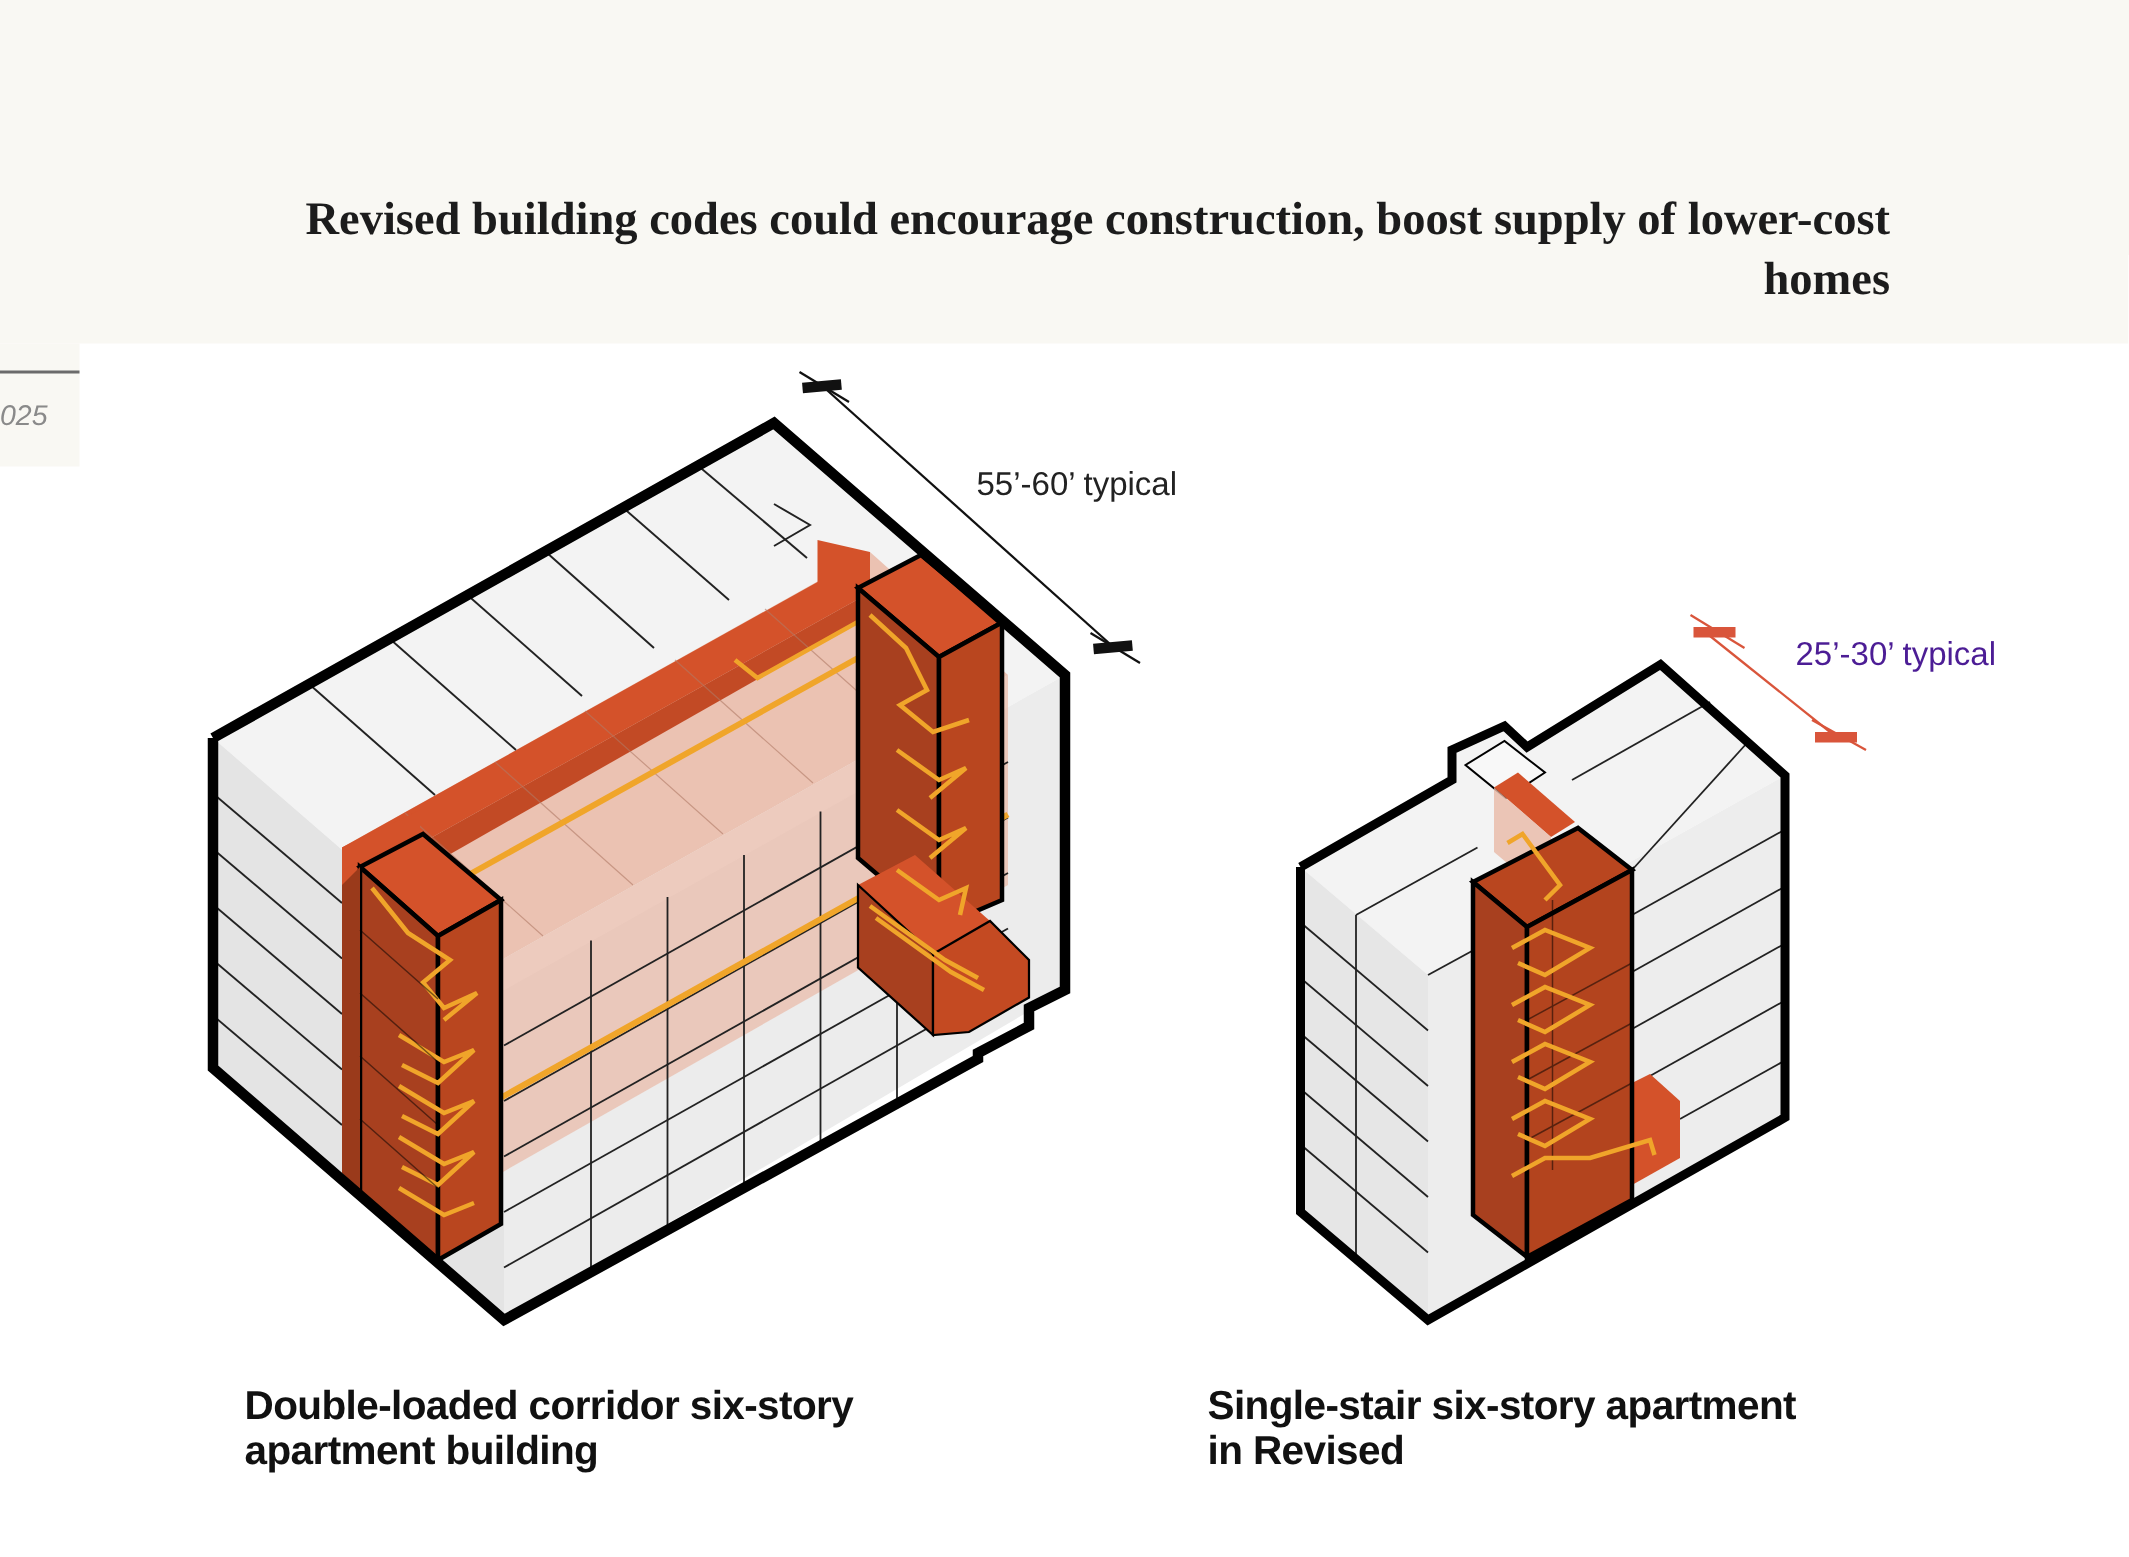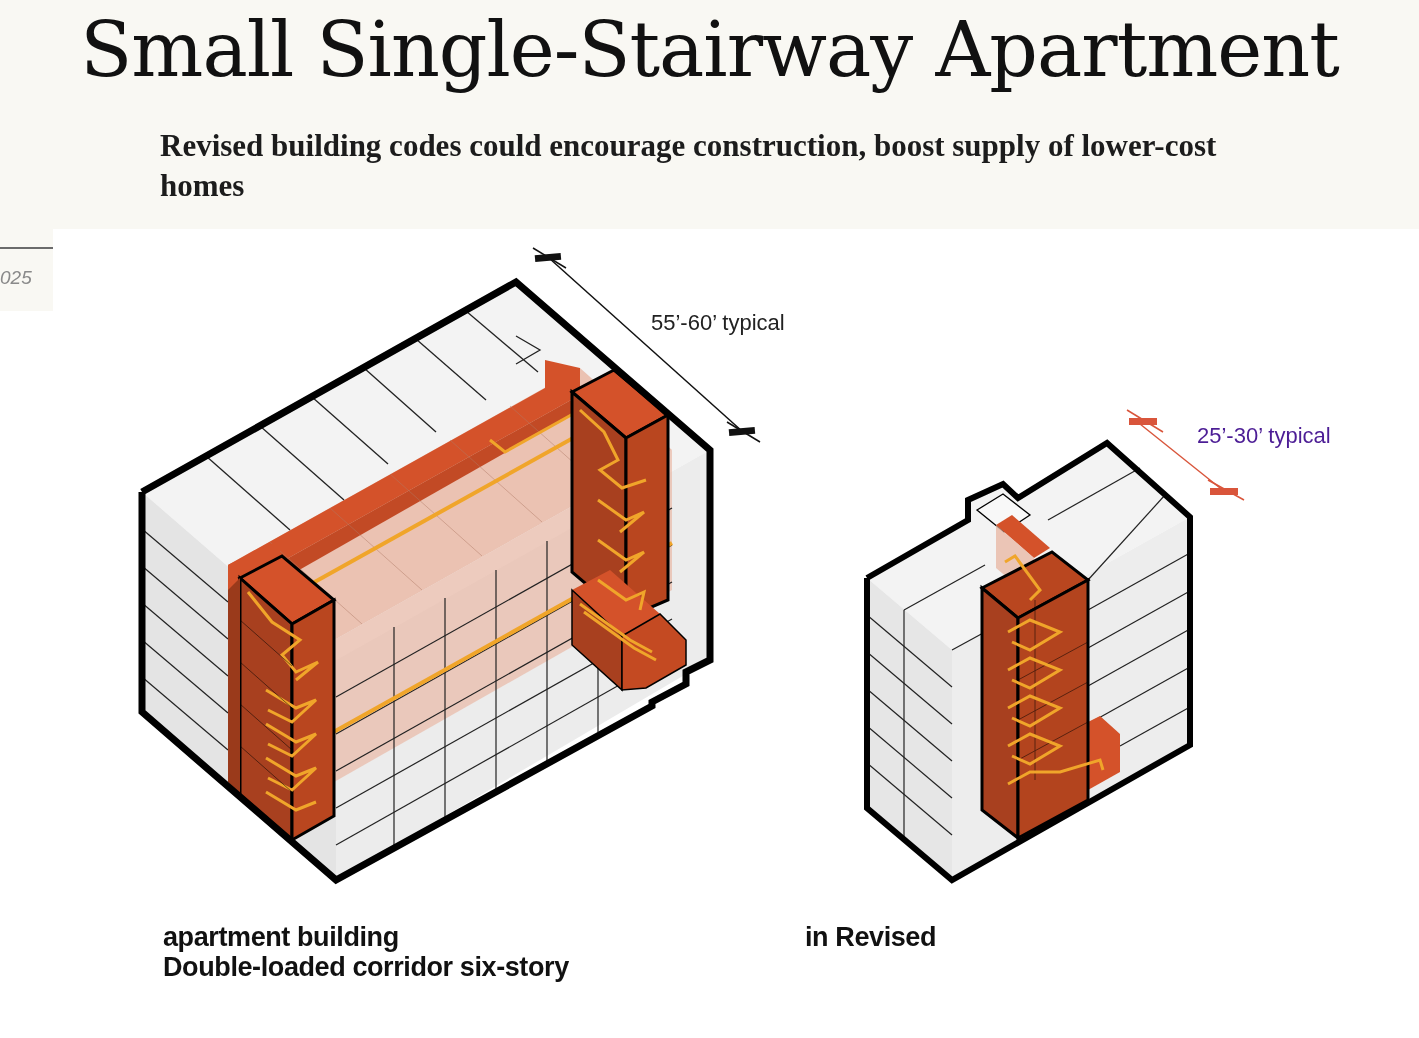--- a/index.html
+++ b/index.html
@@ -13,21 +13,21 @@
   .title {
     position: absolute; left: 0; top: 2px; width: 1419px;
     text-align: center;
     font-family: "DejaVu Serif", serif;
     font-size: 76px; font-weight: normal; color: #111;
     letter-spacing: -1px; line-height: 96px;
     white-space: nowrap;
   }
   .subtitle {
     position: absolute; left: 160px; top: 126px; width: 1100px;
-    text-align: left;
+    text-align: right;
     font-family: "Liberation Serif", serif;
     font-size: 31px; font-weight: bold; color: #1c1c1c;
     line-height: 40px;
   }
 
   .side-tab {
     position: absolute; left: 0; top: 229px; width: 53px; height: 82px;
     background: #f9f8f3;
   }
   .side-tab .rule {
@@ -53,21 +53,20 @@
     font-size: 27px; color: #111; line-height: 30px; letter-spacing: -0.4px;
   }
   .cap-left { left: 163px; top: 922px; width: 460px; }
   .cap-right { left: 805px; top: 922px; width: 440px; }
   .cap-line { display: block; white-space: nowrap; }
 </style>
 </head>
 <body>
 
 <div class="header">
-  <h1 class="title">Small Single-Stairway Apartment</h1>
   <p class="subtitle">Revised building codes could encourage construction, boost supply of lower-cost homes</p>
 </div>
 
 <div class="side-tab">
   <div class="rule"></div>
   <span class="year">025</span>
 </div>
 
 <svg class="art" width="1419" height="809" viewBox="0 229 1419 809">
 
@@ -244,19 +243,20 @@
     <rect x="1129" y="418" width="28" height="7" fill="#d9553b" stroke="none"></rect>
     <line x1="1208" y1="480" x2="1244" y2="500" stroke-width="1.5"></line>
     <rect x="1210" y="488" width="28" height="7" fill="#d9553b" stroke="none"></rect>
   </g>
 </svg>
 
 <span class="dim-label dim-left">55’-60’ typical</span>
 <span class="dim-label dim-right">25’-30’ typical</span>
 
 <div class="caption cap-left">
+  <span class="cap-line">Double-loaded corridor six-story</span>
   <span class="cap-line">apartment building</span>
-  <span class="cap-line">Double-loaded corridor six-story</span>
 </div>
 
 <div class="caption cap-right">
+  <span class="cap-line">Single-stair six-story apartment</span>
   <span class="cap-line">in Revised</span>
 </div>
 
 </body></html>

